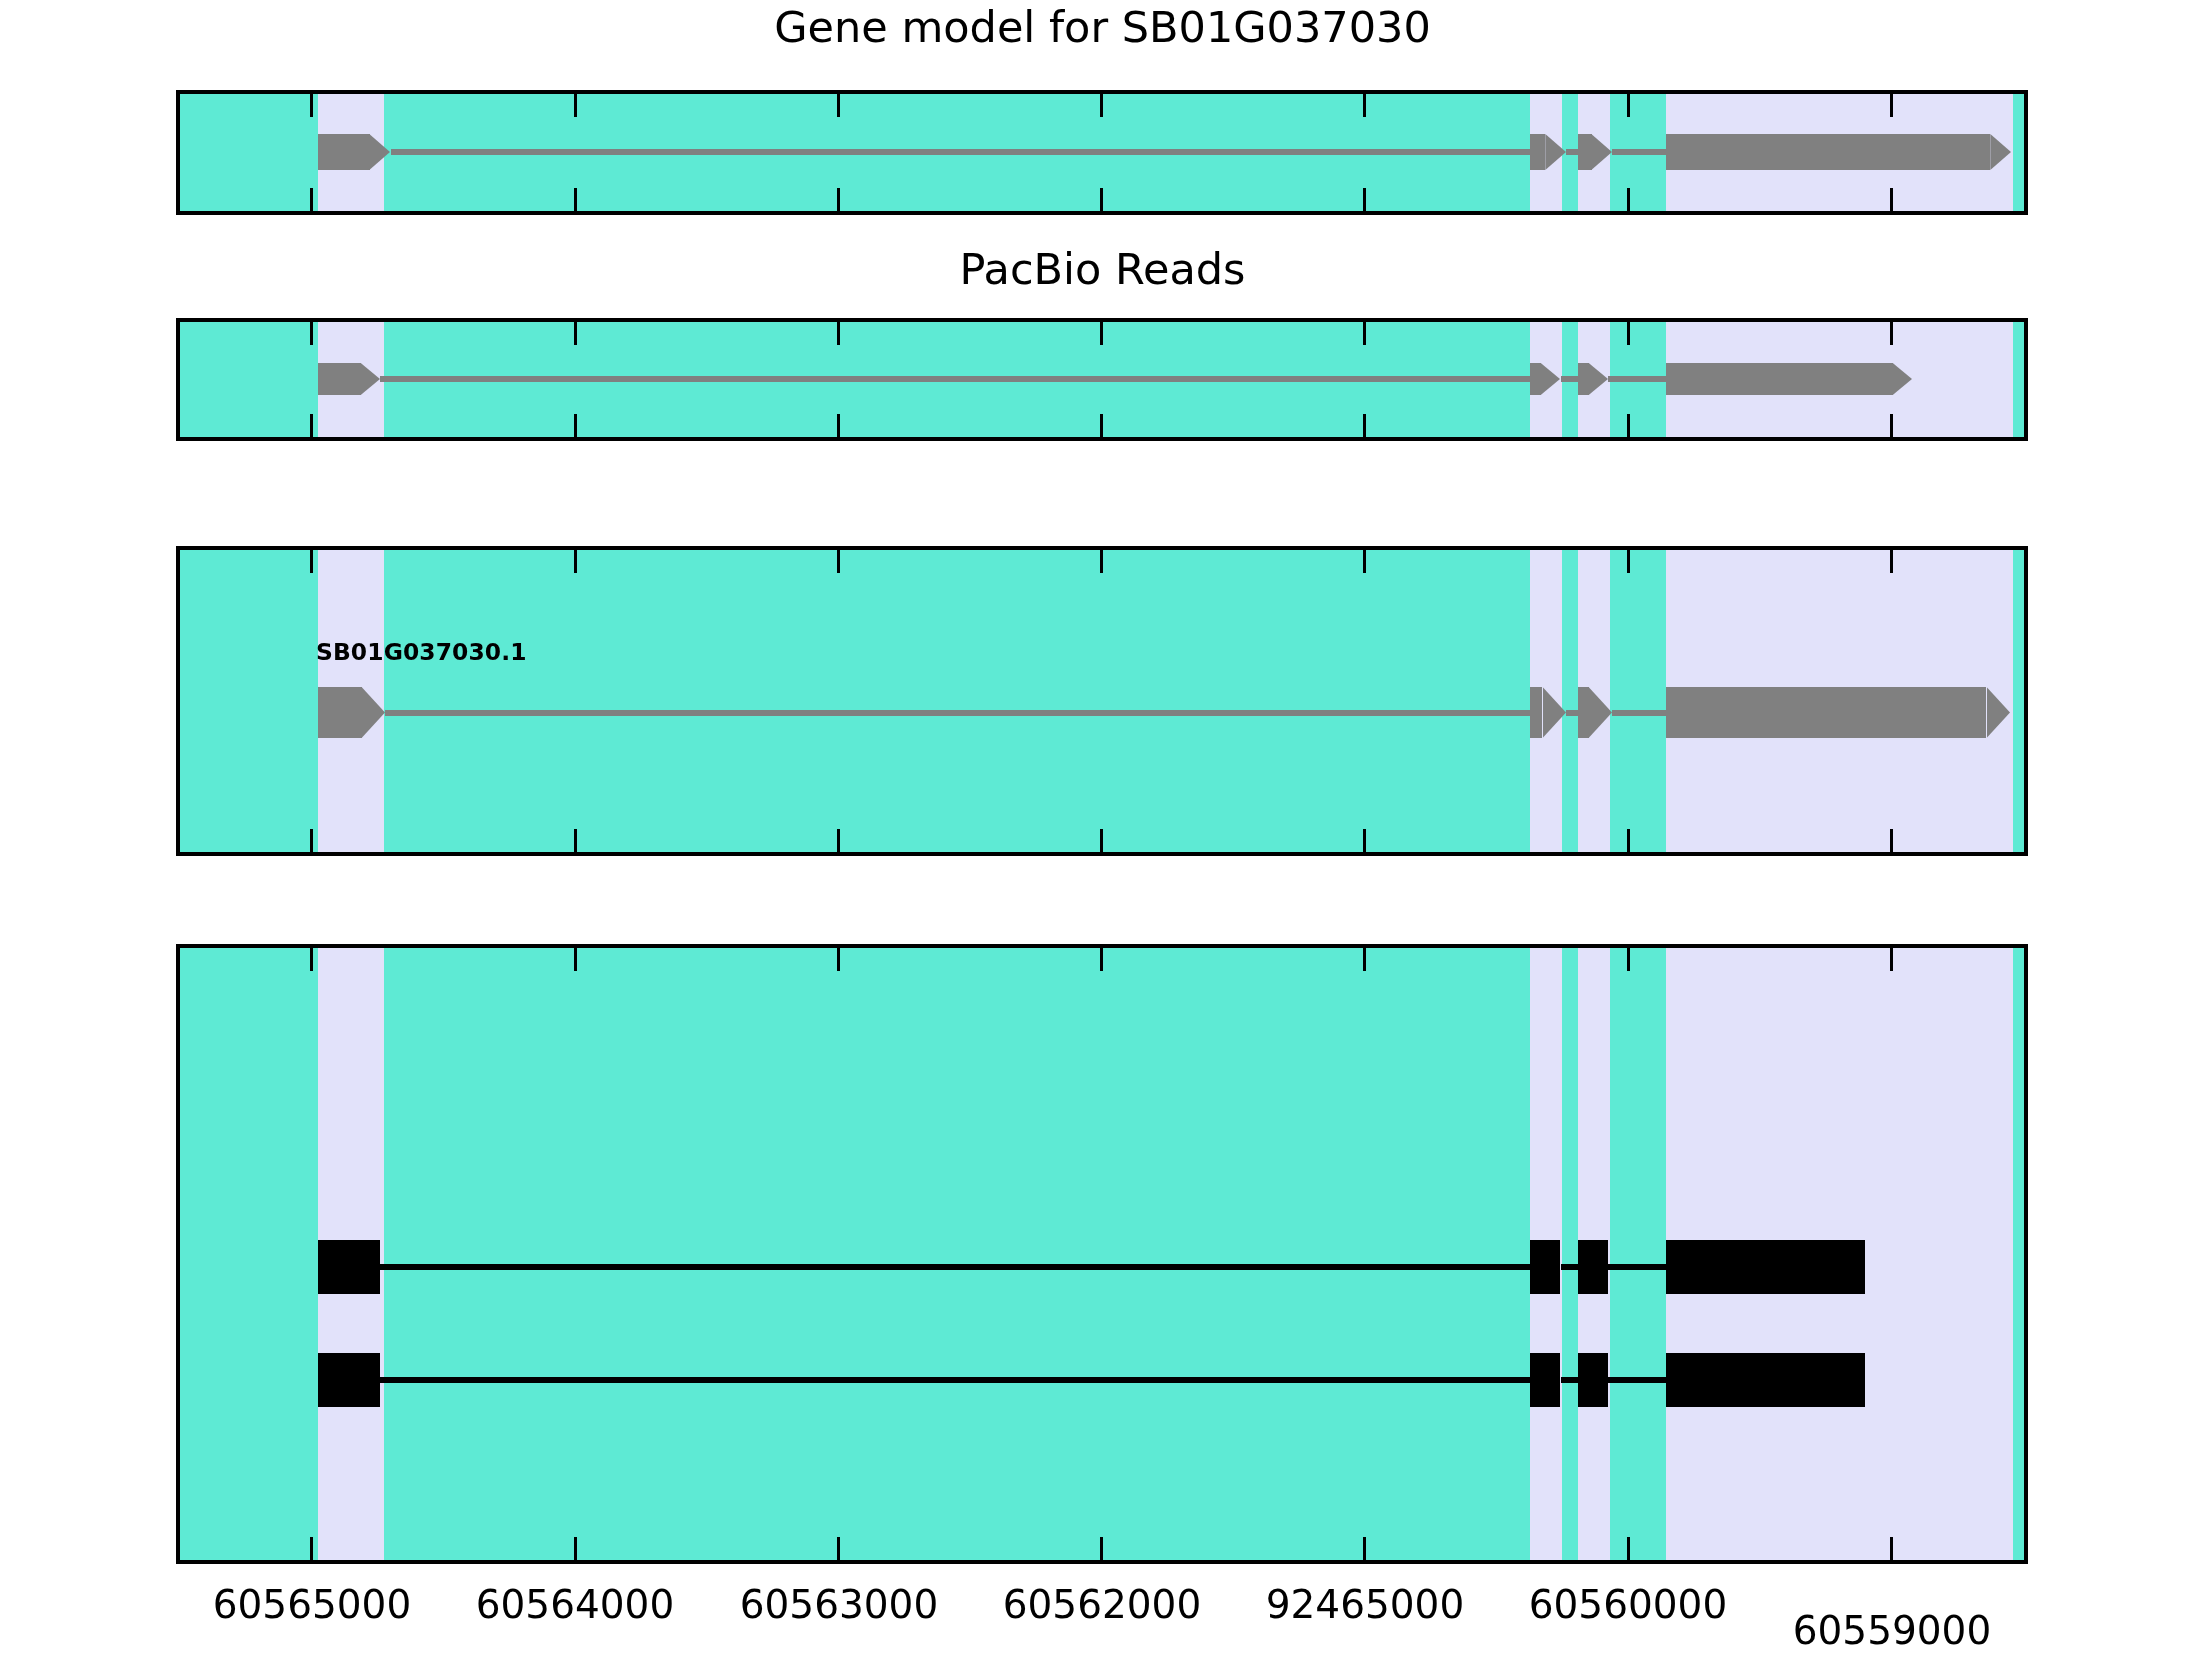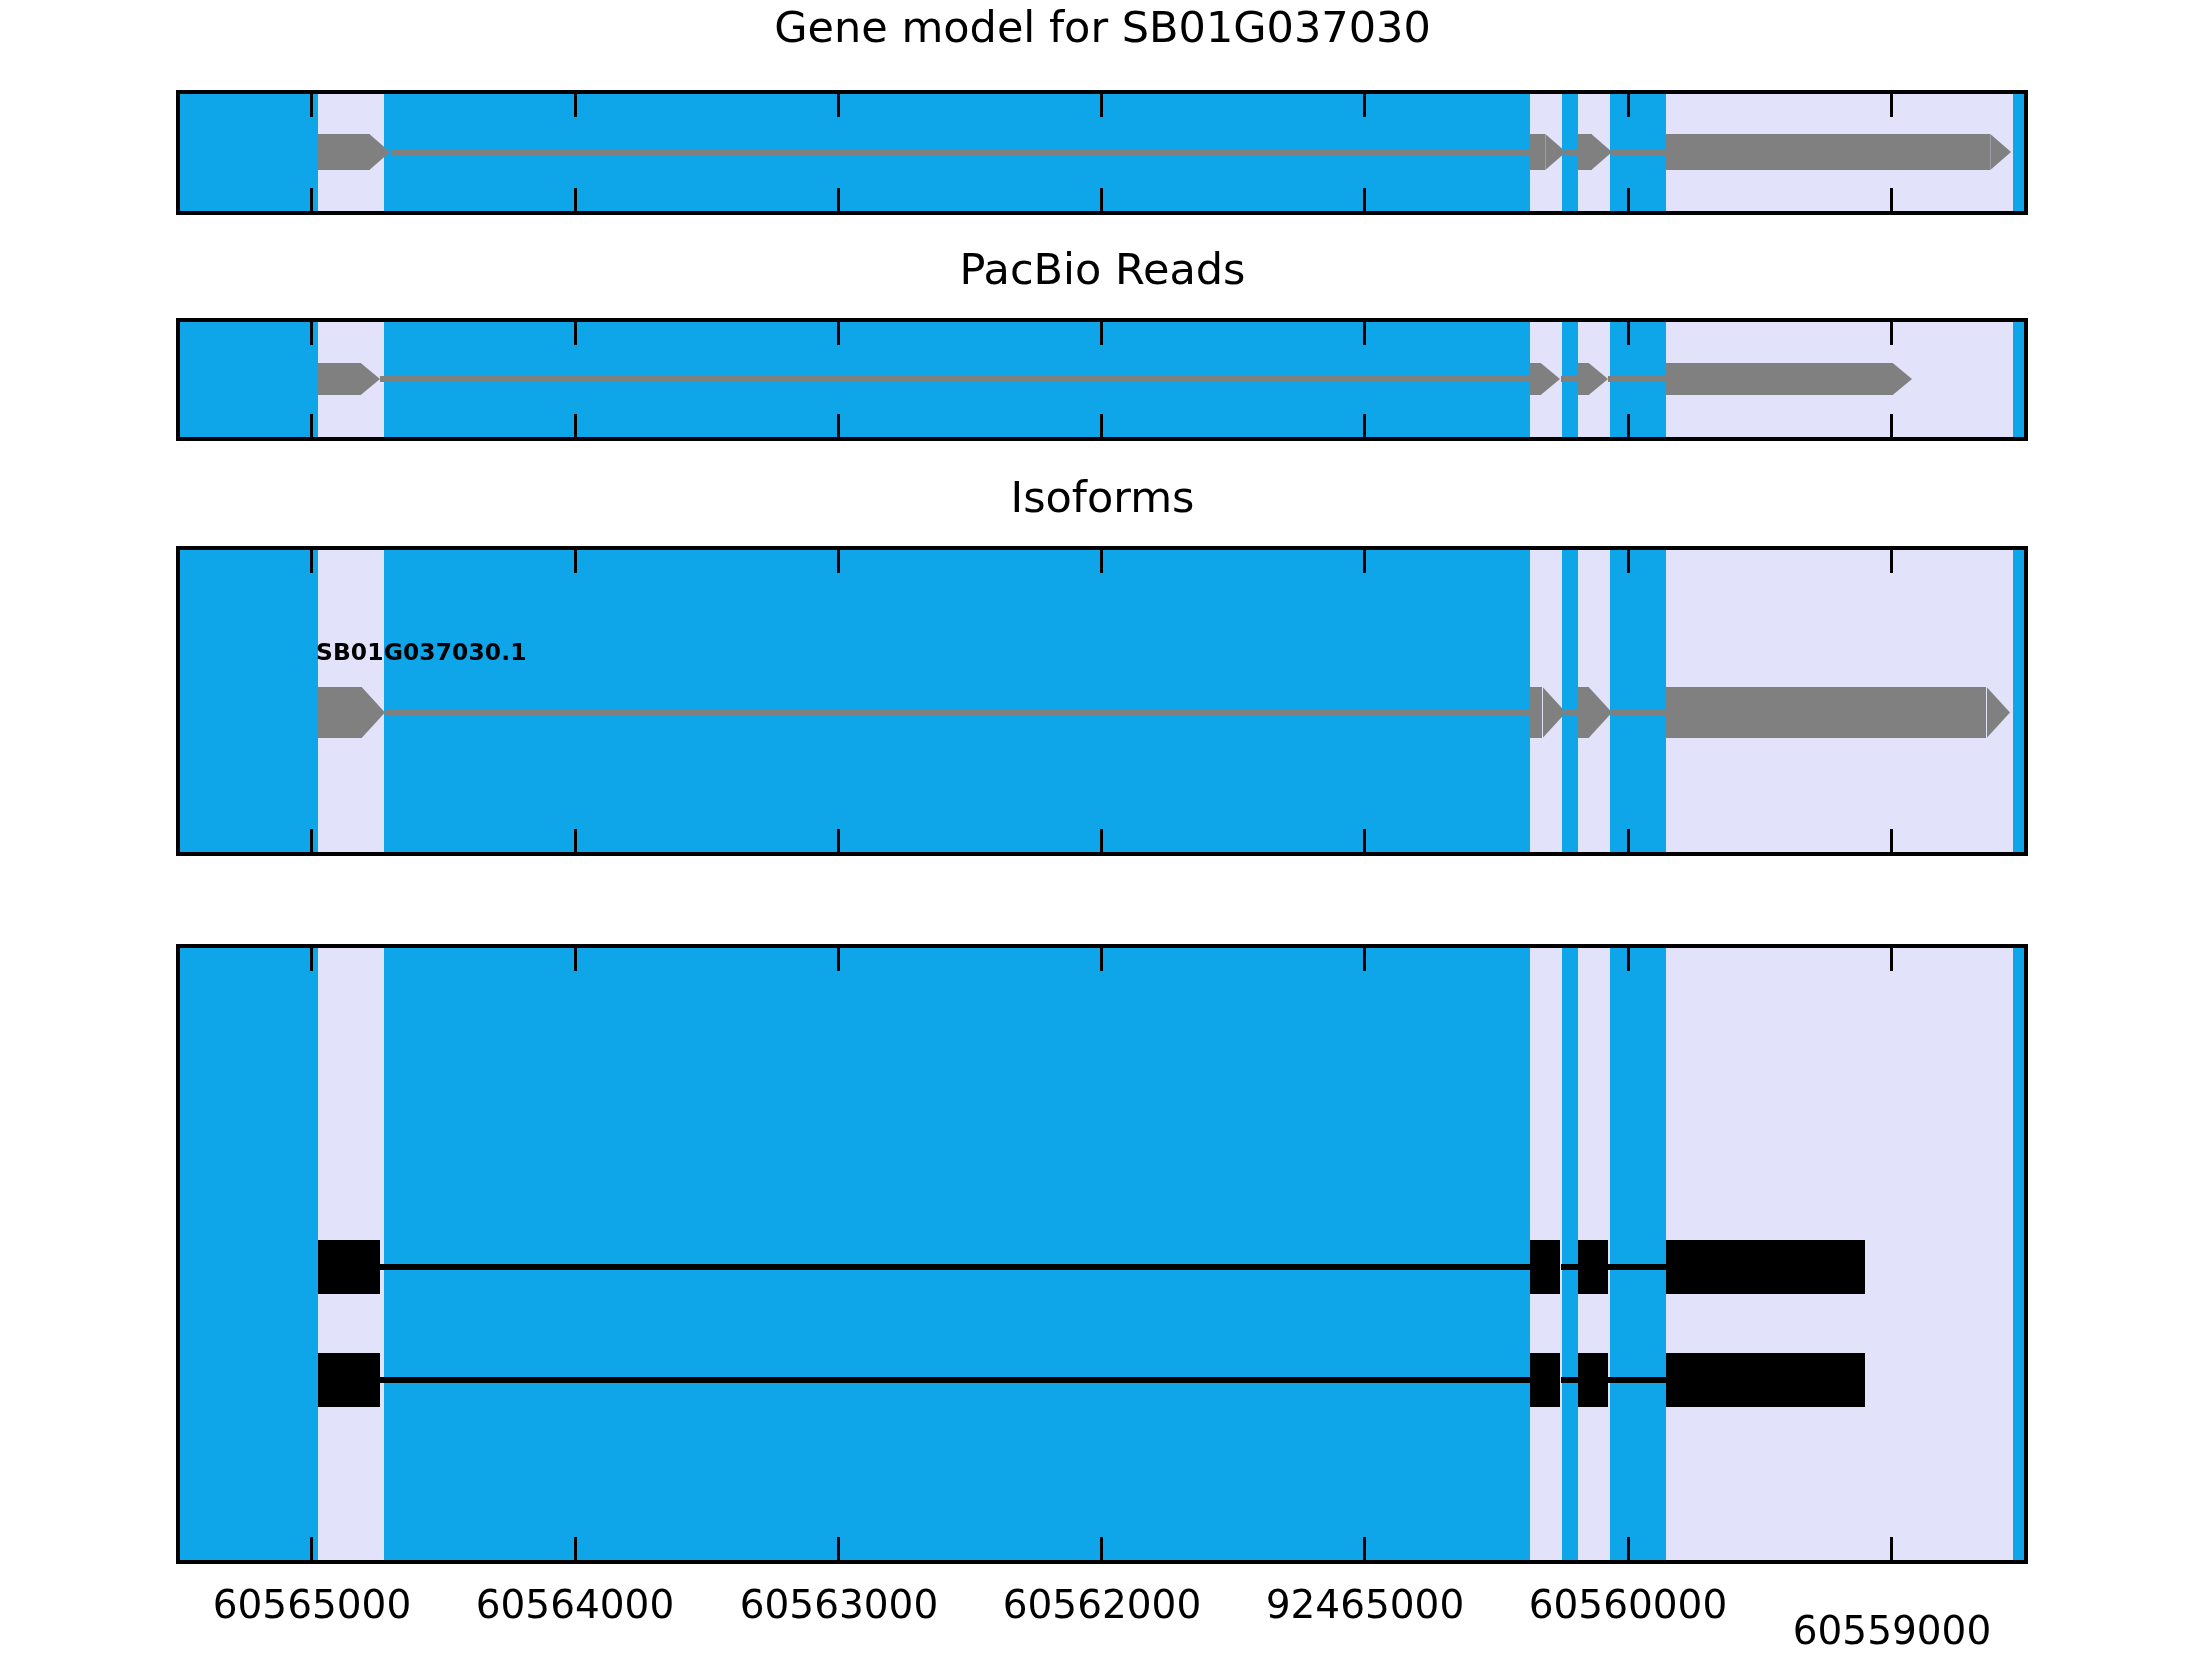--- a/index.html
+++ b/index.html
@@ -5,21 +5,21 @@
   html,body{margin:0;padding:0;background:#ffffff;}
   body{width:2205px;height:1654px;font-family:"DejaVu Sans","Liberation Sans",sans-serif;overflow:hidden;}
   #stage{position:relative;width:2205px;height:1654px;}
 
   .panel-title{
     position:absolute;left:0;width:2205px;text-align:center;
     font-size:43px;color:#000;line-height:1;white-space:nowrap;
     font-family:"DejaVu Sans","Liberation Sans",sans-serif;
   }
 
-  .axes{position:absolute;box-sizing:border-box;border:4.8px solid #000;background:#0ea5e9;overflow:hidden;}
+  .axes{position:absolute;box-sizing:border-box;border:4.8px solid #000;background:#5eead4;overflow:hidden;}
   .plotarea{position:absolute;inset:0;}
 
   .band{position:absolute;top:0;bottom:0;background:#e2e2fa;}
 
   .tick{position:absolute;width:2.8px;background:#000;}
   .tick.top{top:0;height:23.4px;}
   .tick.bottom{bottom:0;height:23.4px;}
 
   .intron{position:absolute;height:5.5px;background:#808080;}
   .intron.blk{background:#000000;height:6.2px;}
@@ -129,21 +129,20 @@
           <div class="body" style="width: 11px;"></div>
           <div class="head" style="width: 19.3px;"></div>
         </div>
         <div class="exon arrow" style="left: 1486px; width: 246px; top: 41px; height: 32px;">
           <div class="body" style="width: 227px;"></div>
           <div class="head" style="width: 19.3px;"></div>
         </div>
       </div>
   </div>
 
-  <div class="panel-title" style="top:476px;">Isoforms</div>
 
   <div class="axes" style="left:176px;top:546px;width:1852px;height:310px;">
     <div class="plotarea" id="plot-isoforms">
         <div class="band" style="left: 138px; width: 66px;"></div>
         <div class="band" style="left: 1350px; width: 32px;"></div>
         <div class="band" style="left: 1398px; width: 32px;"></div>
         <div class="band" style="left: 1486px; width: 347px;"></div>
         <div class="tick top" style="left: 130px;"></div>
         <div class="tick bottom" style="left: 130px;"></div>
         <div class="tick top" style="left: 394px;"></div>

